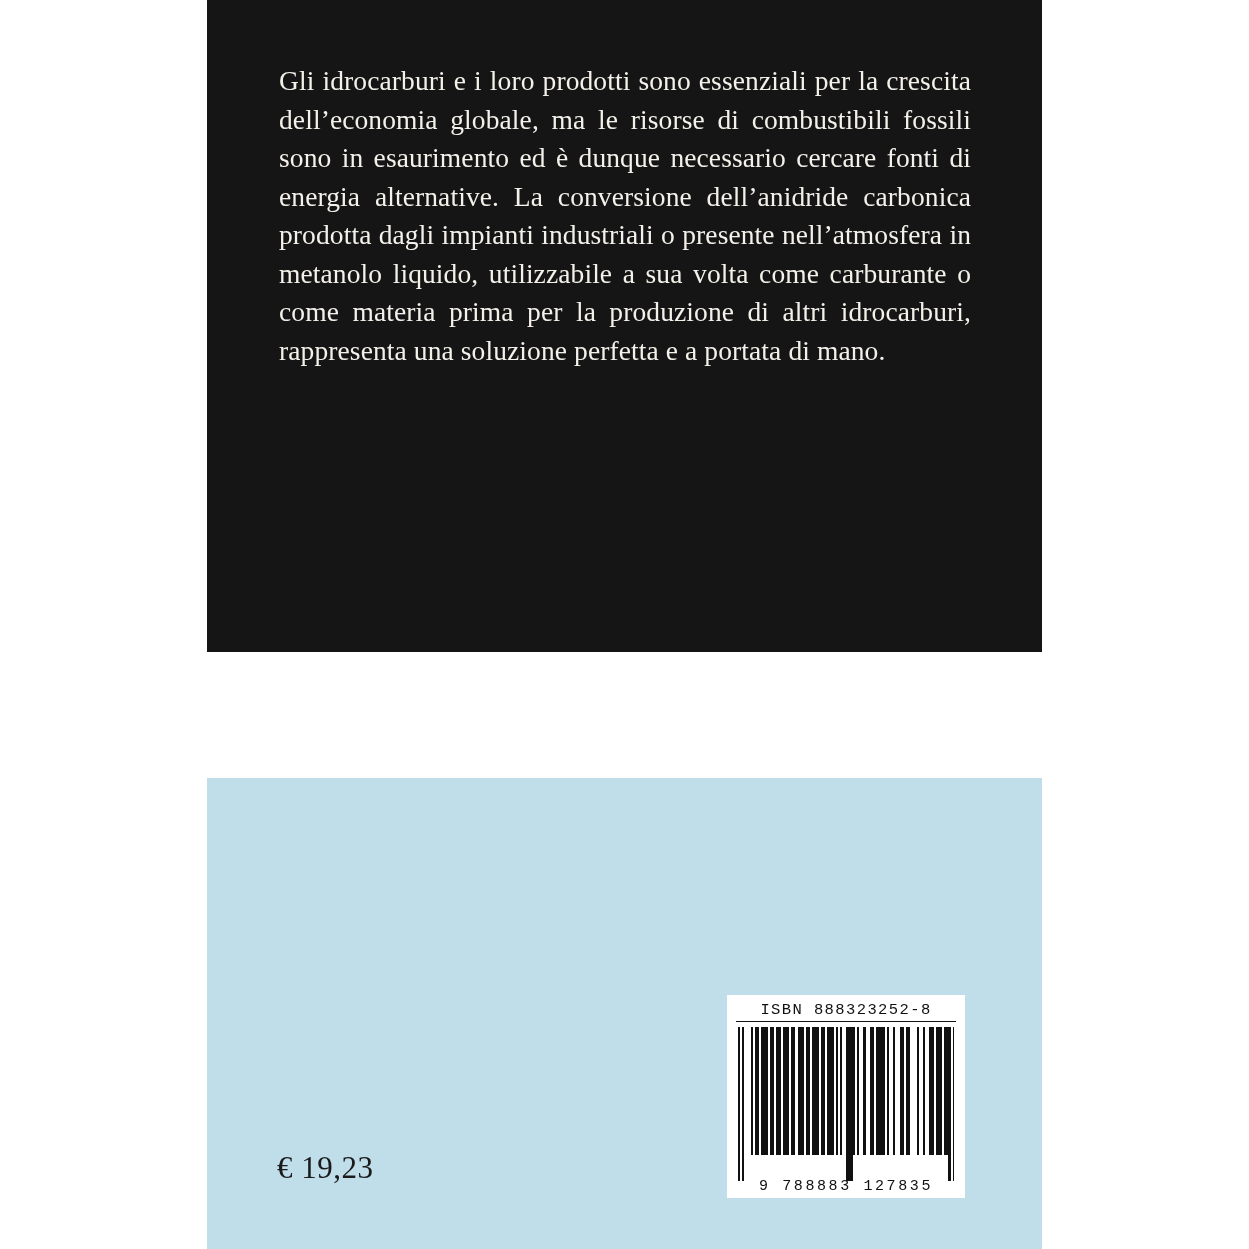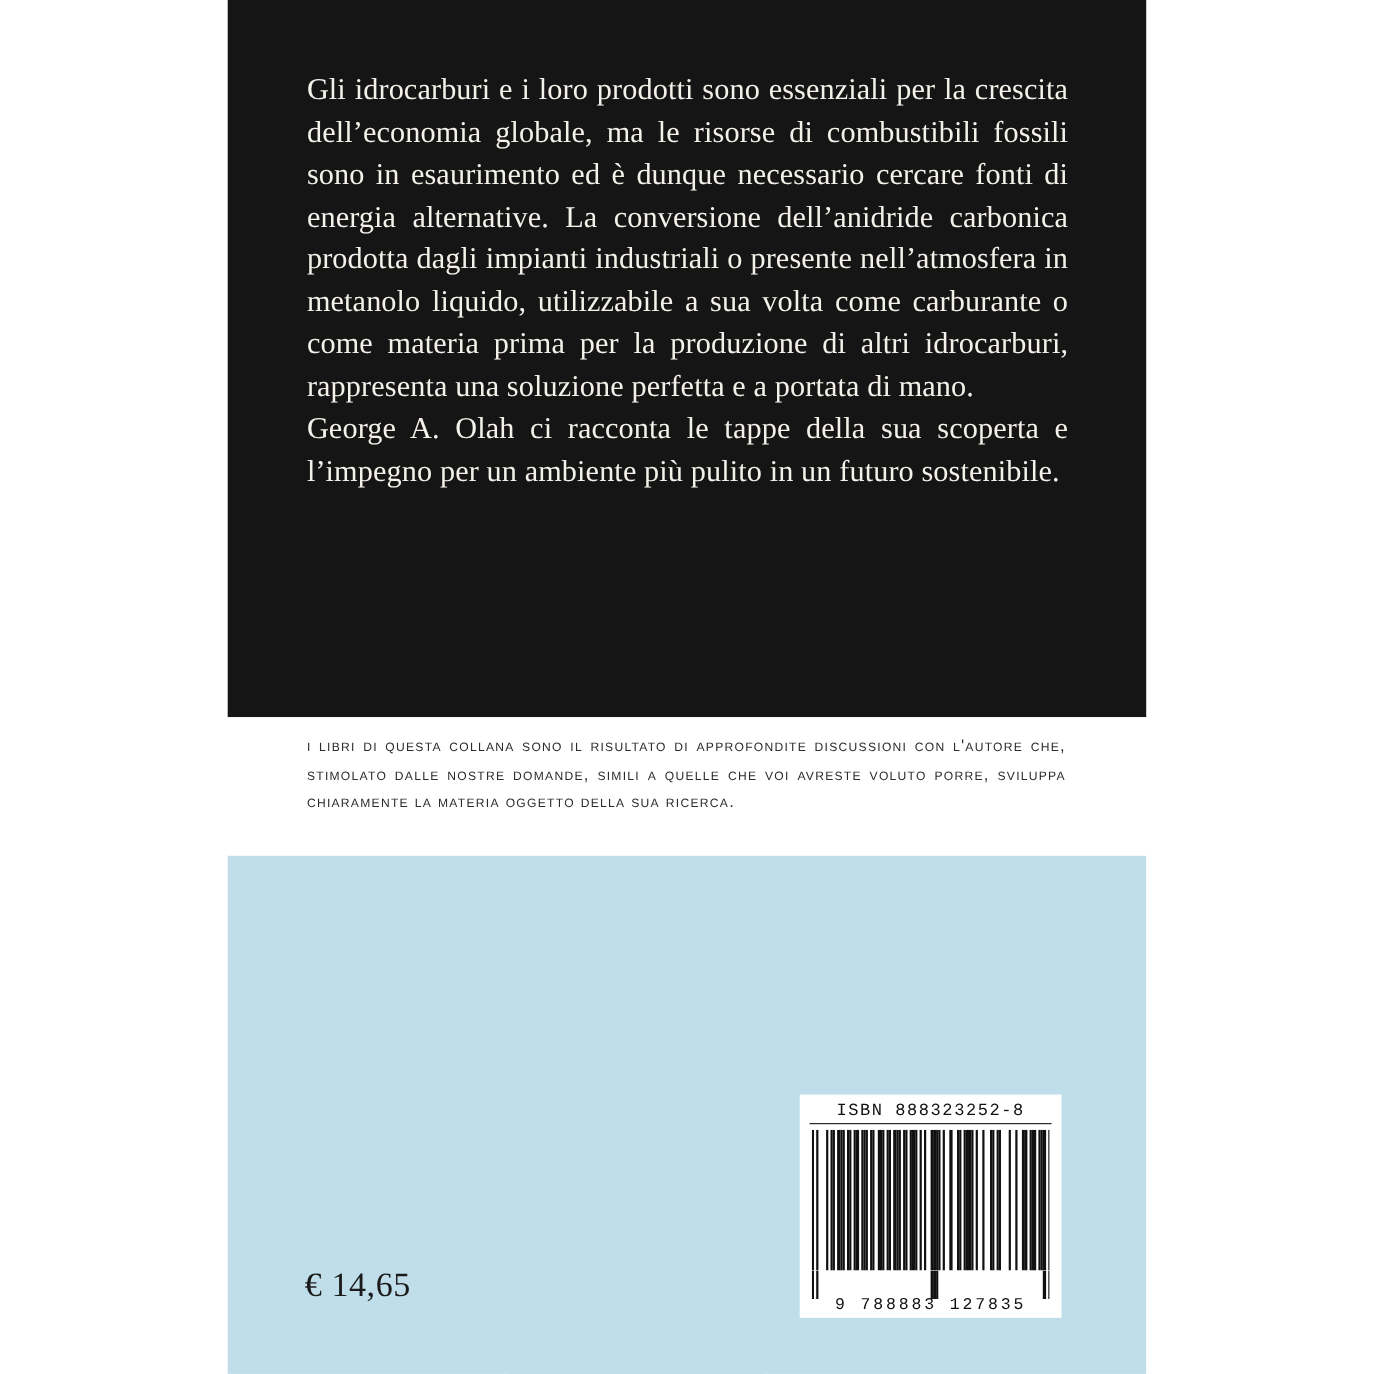--- a/index.html
+++ b/index.html
@@ -186,33 +186,27 @@
 <div class="page">
 
   <div class="margin-left"></div>
   <div class="margin-right"></div>
 
   <div class="cover">
 
     <div class="blurb-panel">
       <div class="blurb-text">
         <p>Gli idrocarburi e i loro prodotti sono essenziali per la crescita dell’economia globale, ma le risorse di combustibili fossili sono in esaurimento ed è dunque necessario cercare fonti di energia alternative. La conversione dell’anidride carbonica prodotta dagli impianti industriali o presente nell’atmosfera in metanolo liquido, utilizzabile a sua volta come carburante o come materia prima per la produzione di altri idrocarburi, rappresenta una soluzione perfetta e a portata di mano.</p>
-        <p class="last-para">George A. Olah ci racconta le tappe della sua scoperta e l’impegno per un ambiente più pulito in un futuro sostenibile.</p>
       </div>
     </div>
 
-    <div class="note-strip">
-      <div class="note-text">
-        <p>I libri di questa collana sono il risultato di approfondite discussioni con l'Autore che, stimolato dalle nostre domande, simili a quelle che Voi avreste voluto porre, sviluppa chiaramente la materia oggetto della sua ricerca.</p>
-      </div>
-    </div>
 
     <div class="blue-panel">
 
-      <div class="price">€ 14,65</div>
+      <div class="price">€ 19,23</div>
 
       <div class="barcode-box">
         <div class="isbn-line">ISBN 888323252-8</div>
         <div class="bars-top">
             <div class="bar" style="flex: 1 1 0px;"></div>
             <div class="gap" style="flex: 1 1 0px;"></div>
             <div class="bar" style="flex: 1 1 0px;"></div>
             <div class="gap" style="flex: 1 1 0px;"></div>
             <div class="gap" style="flex: 1 1 0px;"></div>
             <div class="gap" style="flex: 1 1 0px;"></div>

